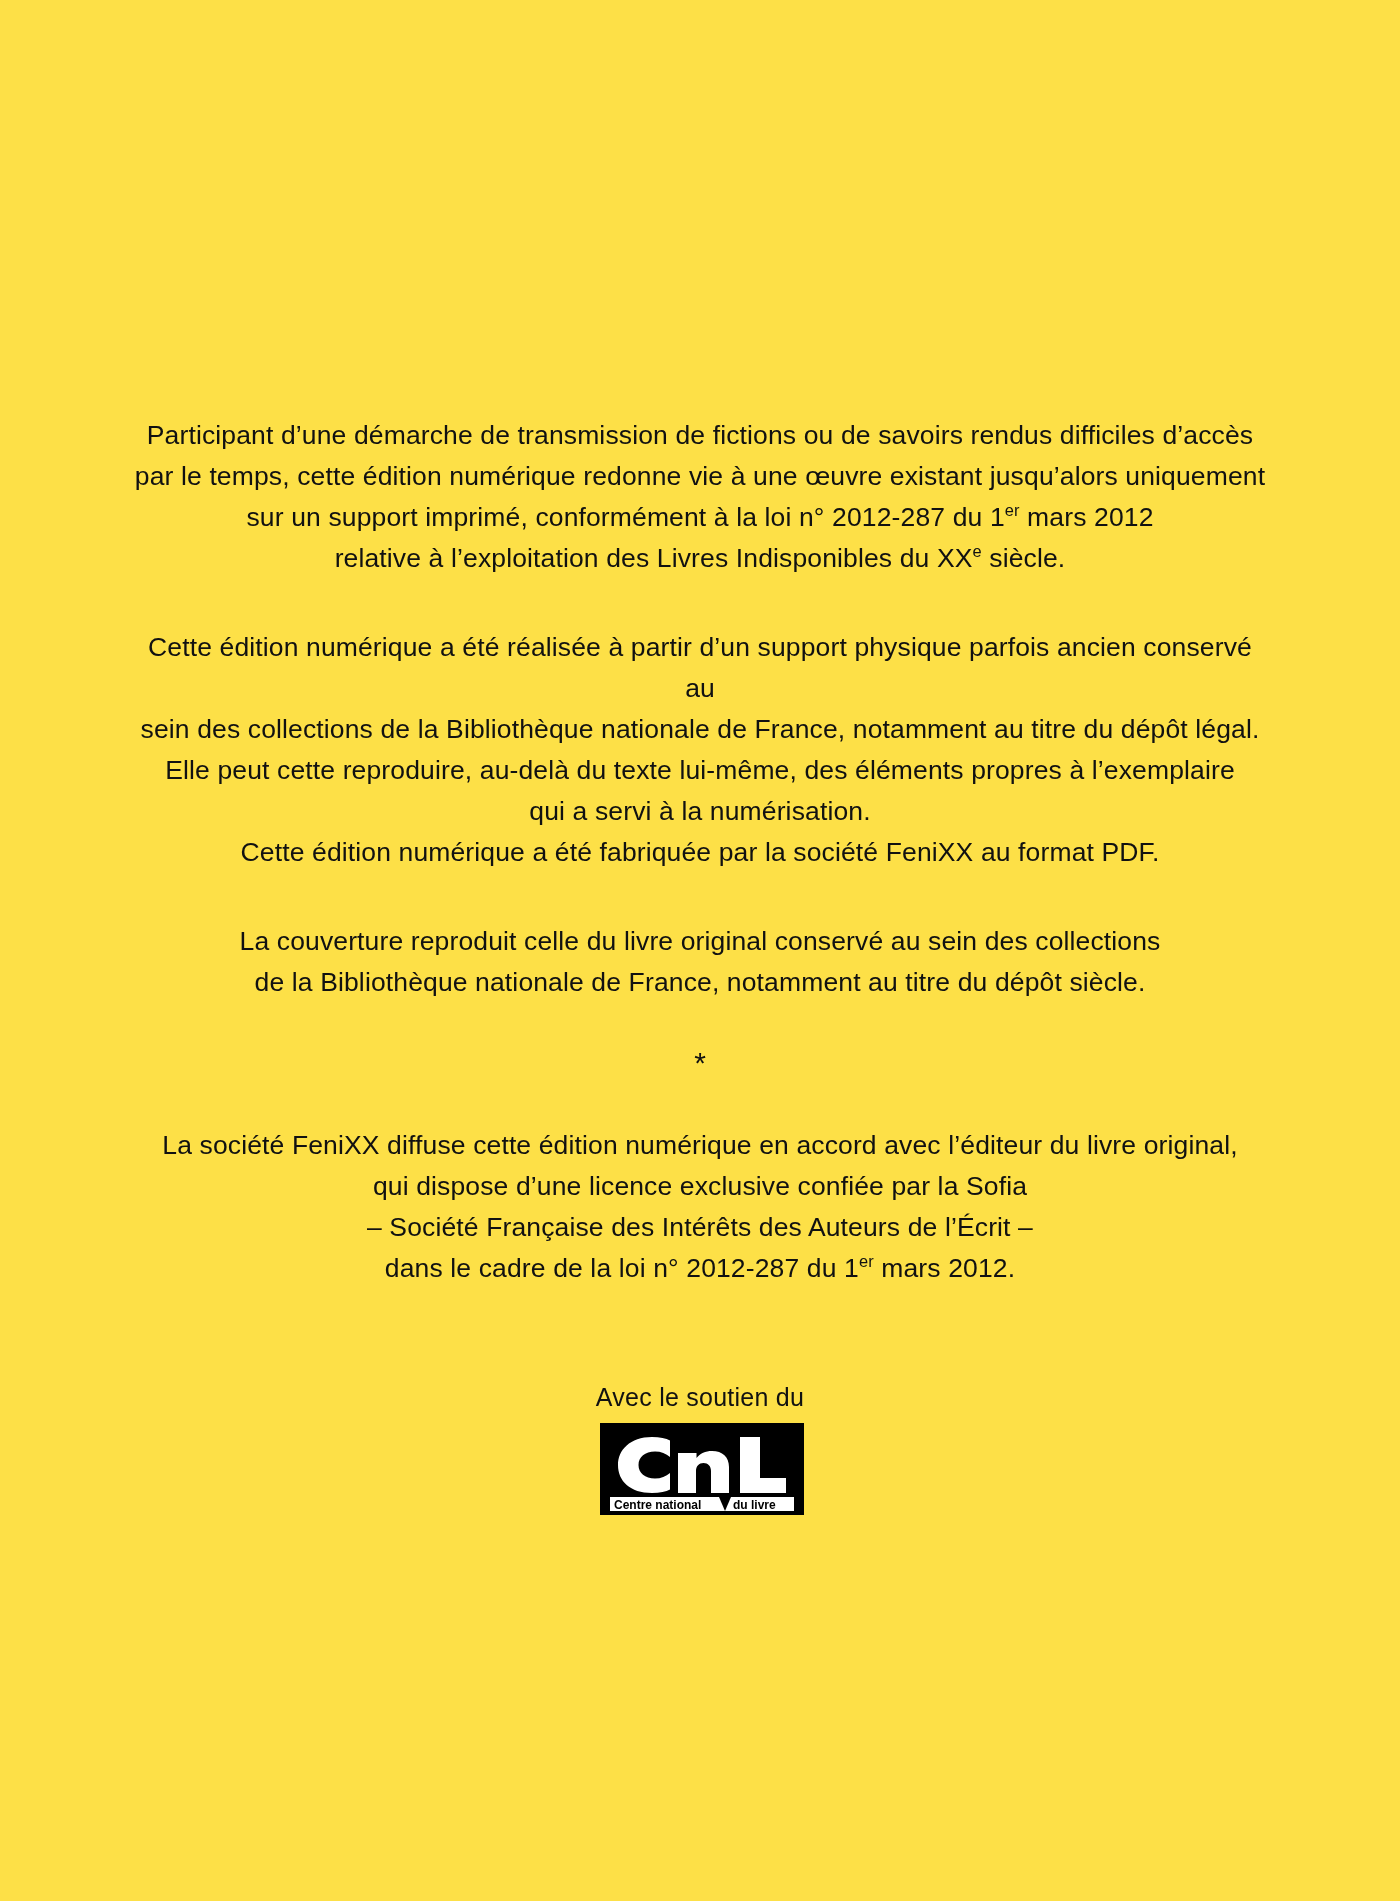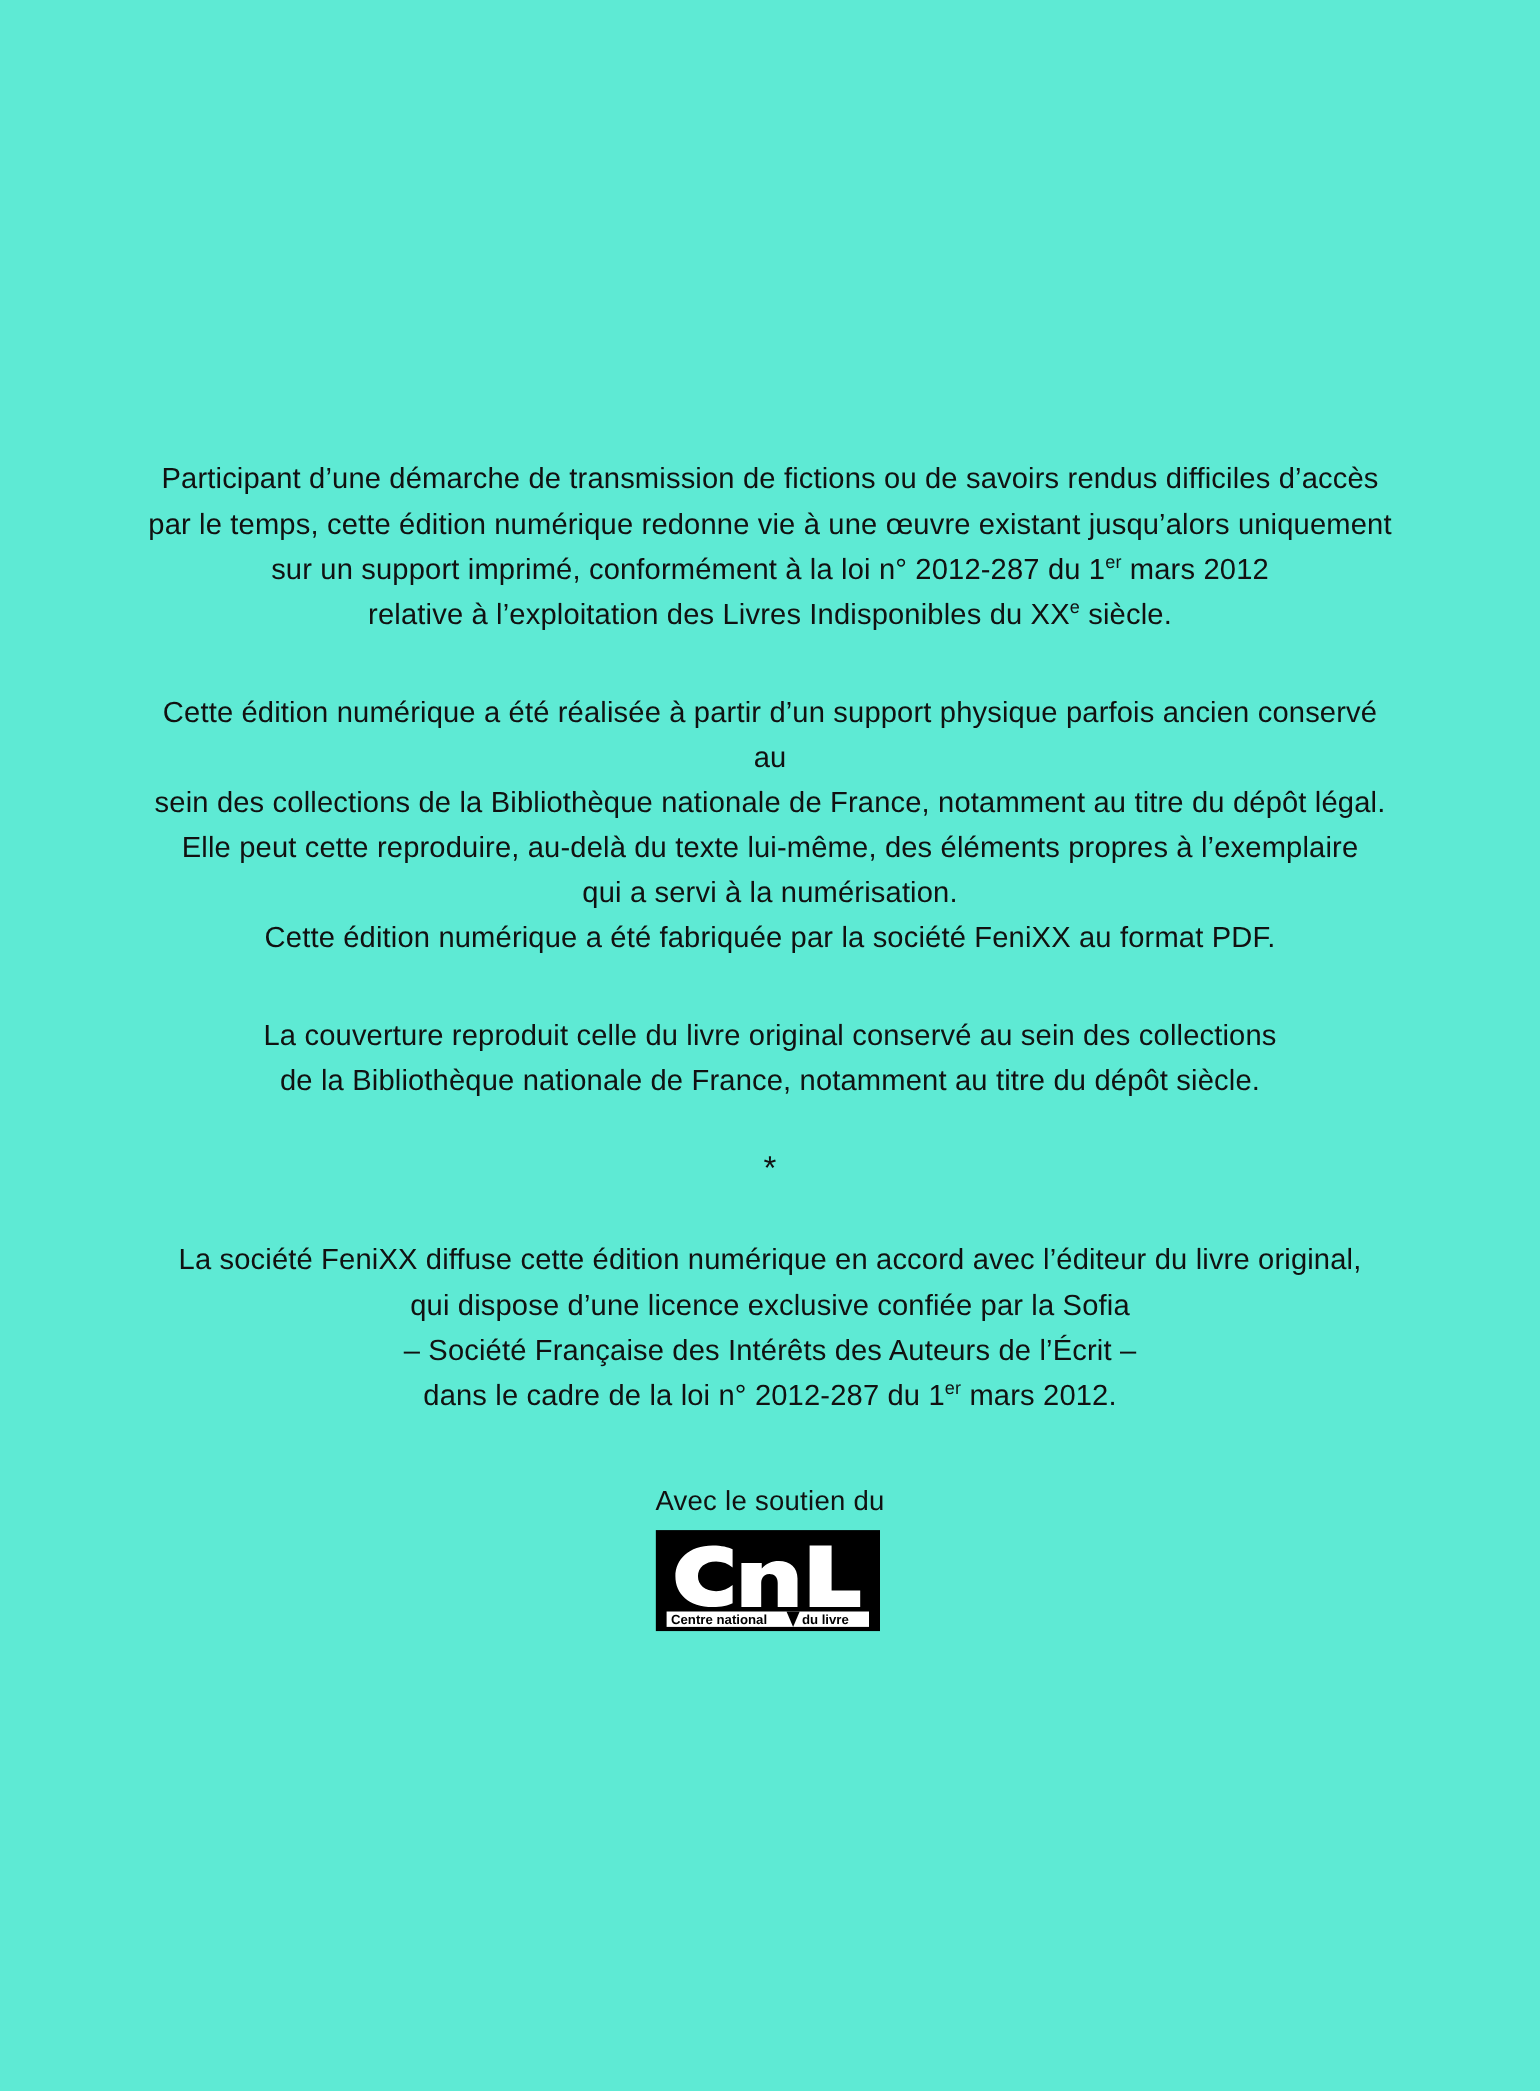--- a/index.html
+++ b/index.html
@@ -13,21 +13,21 @@
     font-family: "Liberation Sans", sans-serif;
     color: #111111;
     -webkit-font-smoothing: antialiased;
   }
 
   .page {
     position: relative;
     width: 1400px;
     height: 1901px;
     box-sizing: border-box;
-    background: #5eead4;
+    background: #fde047;
     overflow: hidden;
   }
 
   .content {
     position: absolute;
     left: 0;
     right: 0;
     top: 415px;
     display: flex;
     flex-direction: column;
@@ -56,24 +56,24 @@
     margin-bottom: 42px;
   }
 
   sup {
     font-size: 0.62em;
     vertical-align: super;
     line-height: 0;
   }
 
   .support-block {
-    margin-top: 60px;
+    margin-top: 92px;
     display: flex;
     flex-direction: column;
-    align-items: flex-start;
+    align-items: flex-end;
   }
 
   .support-label {
     font-size: 25px;
     line-height: 32px;
     color: #111111;
     margin-bottom: 10px;
     letter-spacing: 0.01em;
   }
 

